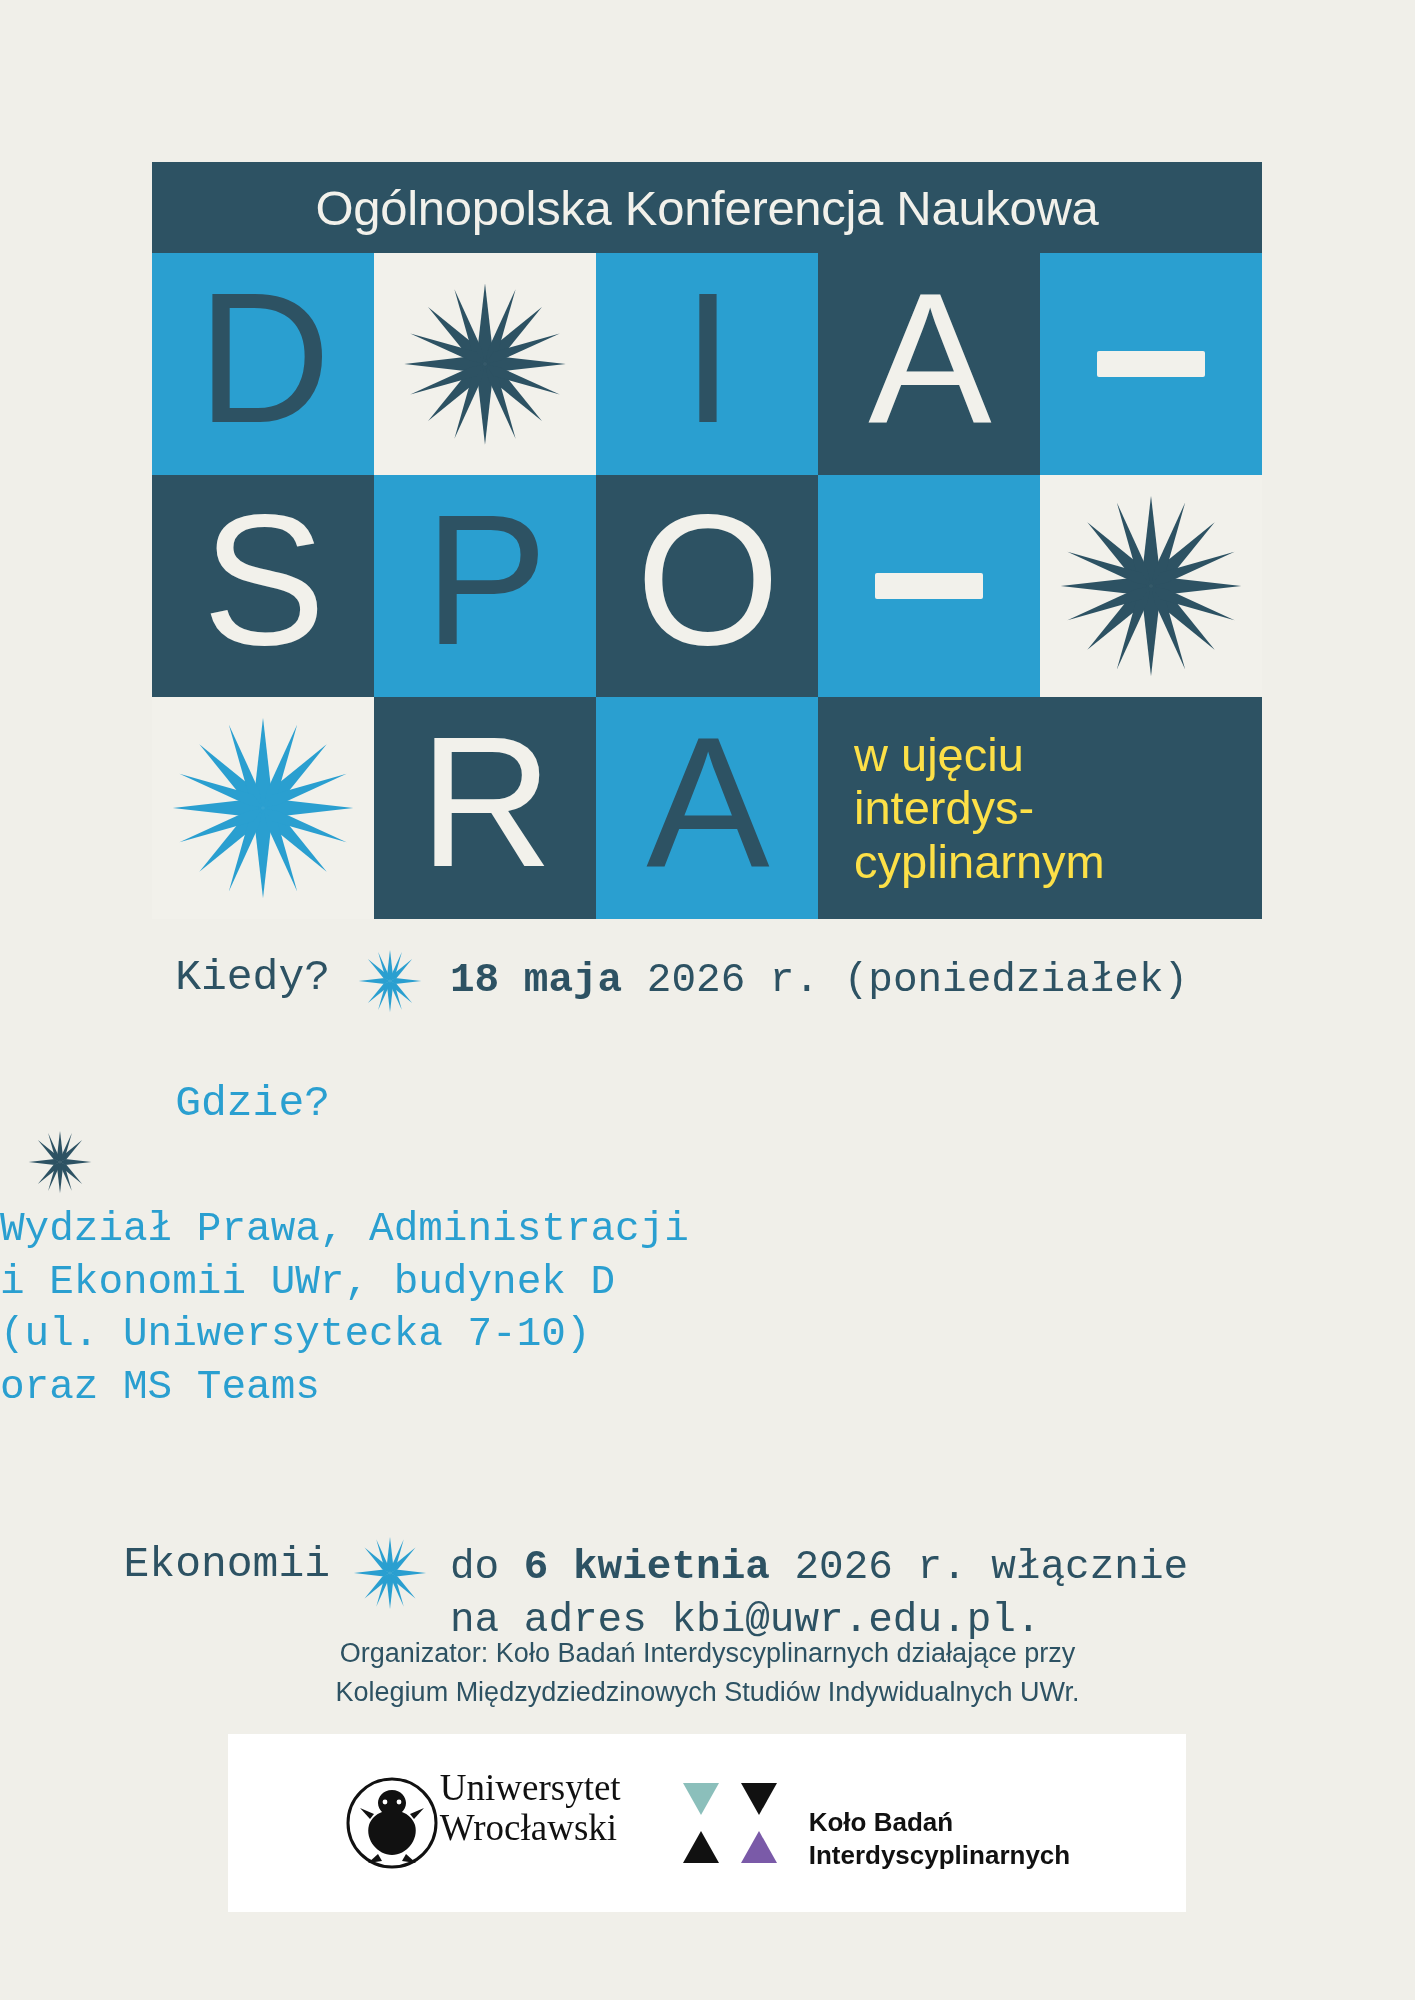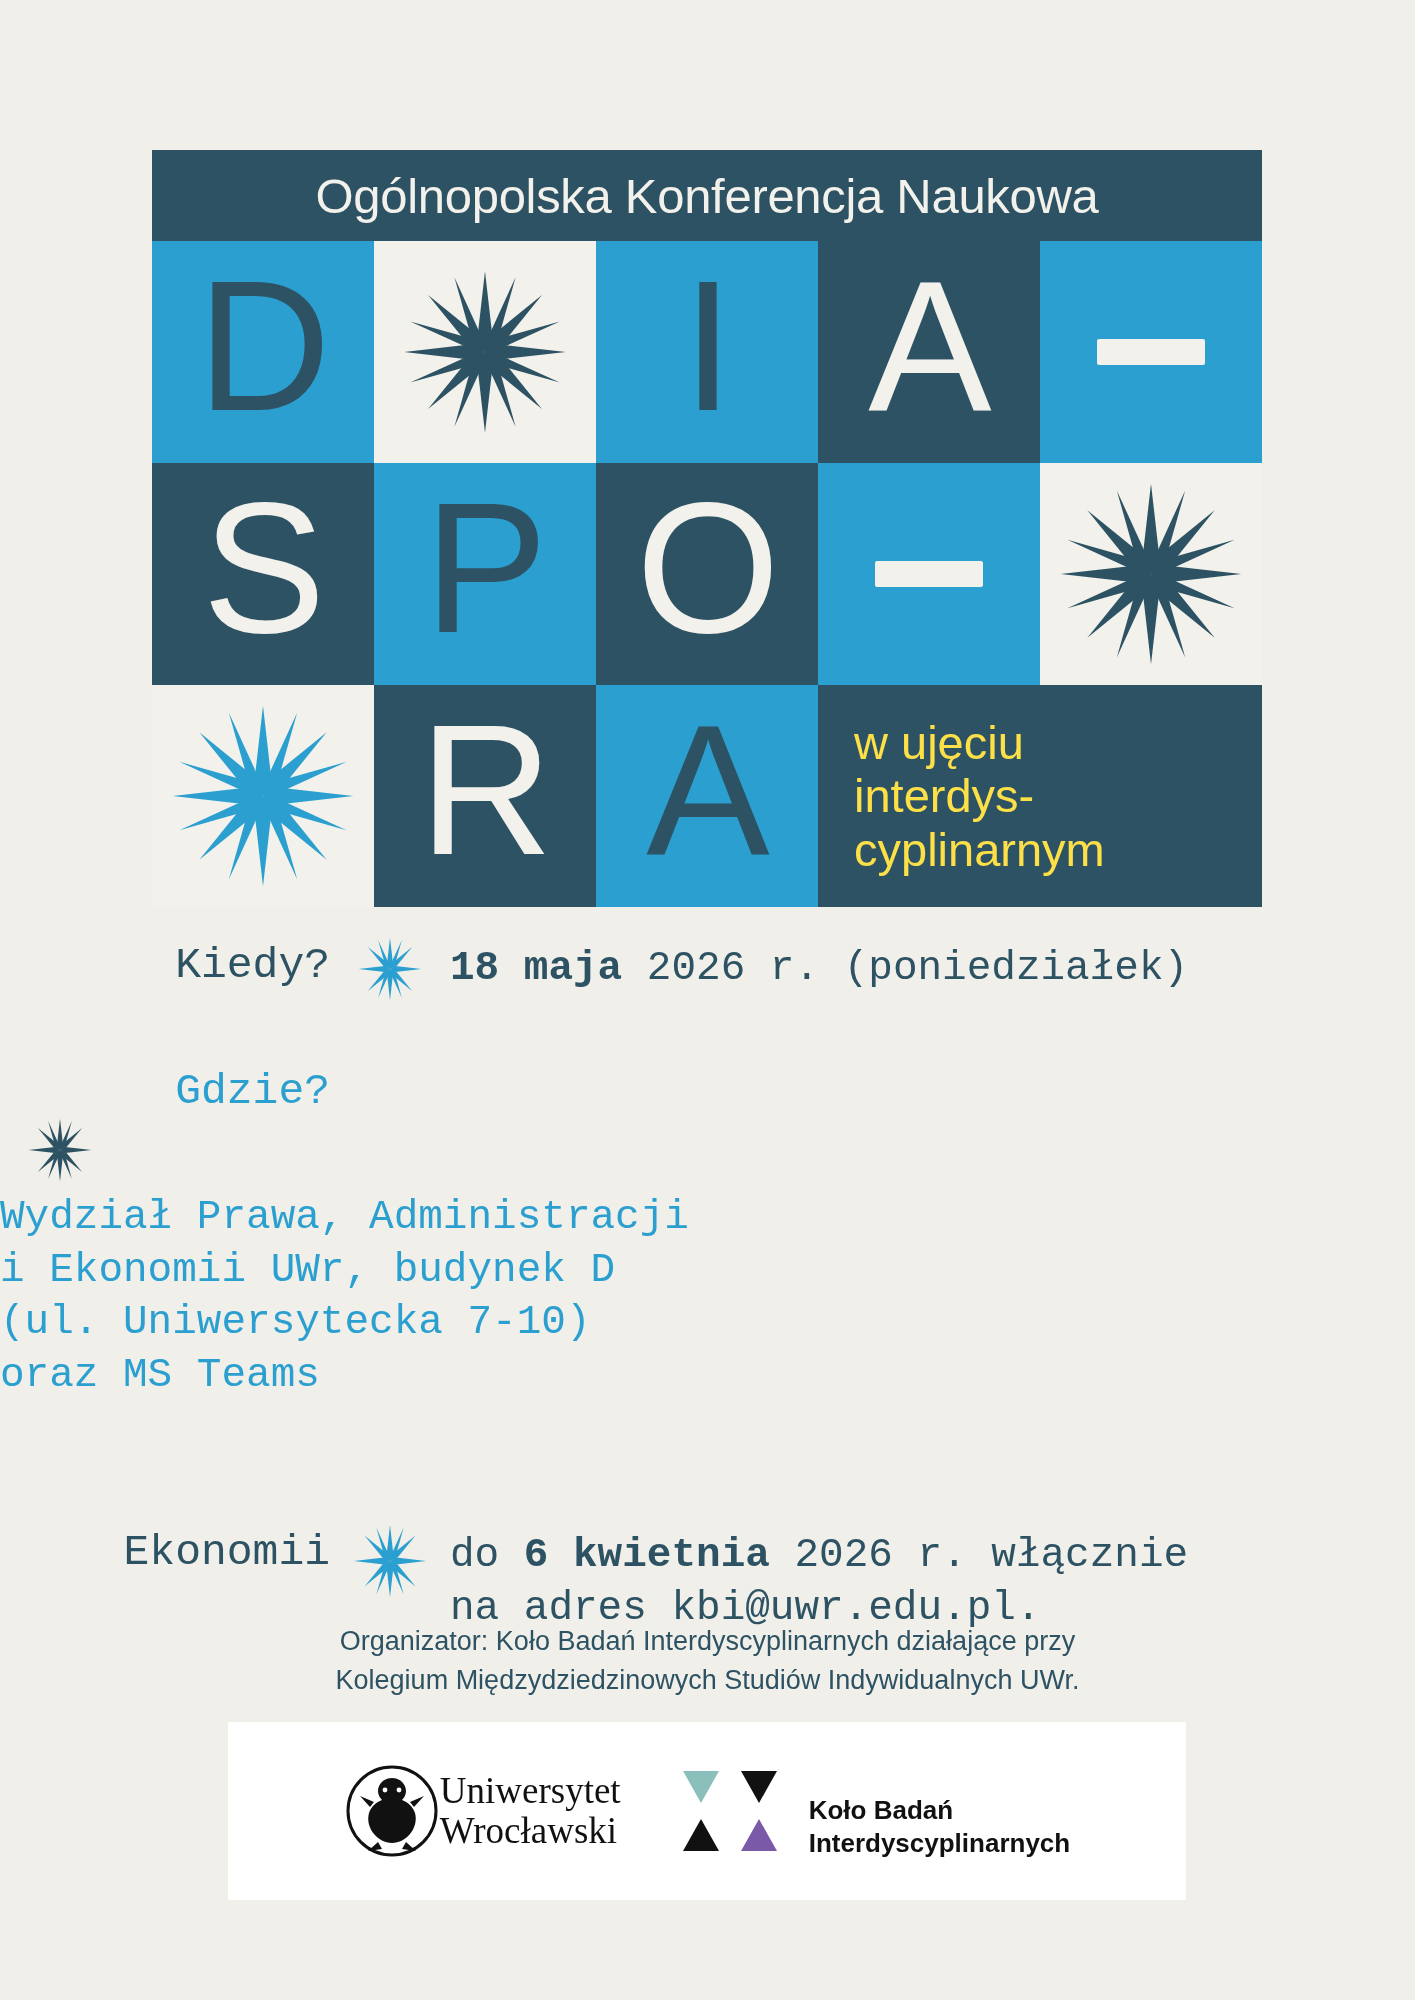--- a/index.html
+++ b/index.html
@@ -12,21 +12,21 @@
     background: #f0efe9;
     font-family: "Liberation Sans", sans-serif;
     color: #2d5263;
     overflow: hidden;
     position: relative;
   }
 
   
   .poster {
     position: absolute;
-    left: 0; top: 4px;
+    left: 0; top: 16px;
     width: 1415px;
     height: 1740px;
   }
 
   .title-block {
     position: absolute;
     left: 152px;
     top: 146px;
     width: 1110px;
   }
@@ -160,21 +160,21 @@
     width: 958px;
     height: 178px;
     background: #ffffff;
     display: flex;
     align-items: center;
     justify-content: center;
     gap: 56px;
   }
   .logo-uwr {
     display: flex;
-    align-items: center;
+    align-items: flex-start;
   }
   .uwr-text {
     font-size: 37px;
     line-height: 1.08;
     color: #111;
     font-family: "Liberation Serif", serif;
   }
   .logo-kbi {
     display: flex;
     align-items: flex-end;

